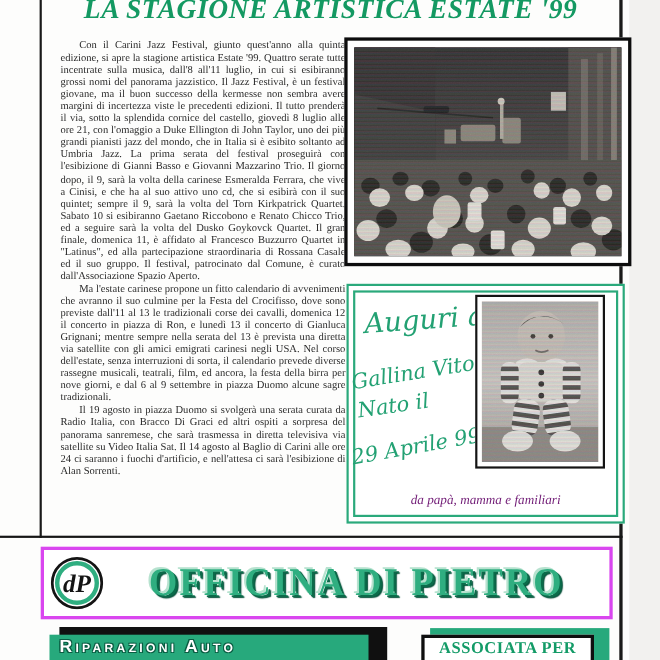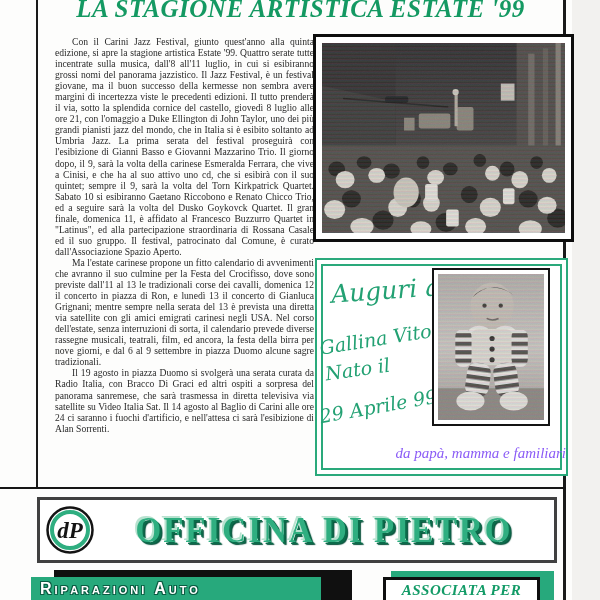--- a/index.html
+++ b/index.html
@@ -46,64 +46,64 @@
     position:absolute;left:315px;top:258px;width:249px;height:214px;
     border:2px solid #2aa97b;background:#fff;z-index:2;
   }
   .ann-inner{position:absolute;inset:4px;border:2px solid #2aa97b;}
   .script{position:absolute;color:#23a173;font-style:italic;font-family:"DejaVu Serif",serif;white-space:nowrap;}
   .ann-greeting{left:14px;top:16px;font-size:25px;transform:rotate(-4deg);}
   .ann-name{left:2px;top:68px;font-size:19px;transform:rotate(-9deg);}
   .ann-born{left:8px;top:98px;font-size:19px;transform:rotate(-8deg);}
   .ann-date{left:2px;top:135px;font-size:19px;transform:rotate(-10deg);}
   .ann-footer{
-    position:absolute;left:0;right:0;bottom:12px;text-align:right;
-    font-style:italic;font-size:15px;color:#8b5cf6;white-space:nowrap;
+    position:absolute;left:0;right:0;bottom:12px;text-align:center;
+    font-style:italic;font-size:12px;color:#701a75;white-space:nowrap;
   }
   .baby-photo{
     position:absolute;right:16px;top:8px;width:106px;height:146px;
     border:2px solid #141414;background:#fff;padding:4px;
   }
   .baby-inner{position:relative;width:100%;height:100%;overflow:hidden;background:#cfcac3;}
   .baby-inner svg{display:block;width:100%;height:100%;}
 
   
   .hr-line{position:absolute;left:0;top:487px;width:566px;height:2px;background:#161616;}
 
   
   .banner{
     position:absolute;left:37px;top:497px;width:514px;height:60px;
-    border:3px solid #404040;background:#fff;display:flex;align-items:center;z-index:2;
+    border:3px solid #d946ef;background:#fff;display:flex;align-items:center;z-index:2;
   }
   .dp-logo{flex:0 0 auto;margin-left:6px;width:48px;height:48px;}
   .officina{
     flex:1;text-align:center;font-weight:bold;font-size:33px;line-height:54px;
     letter-spacing:2px;color:#2fae80;white-space:nowrap;
     text-shadow:-2px -2px 0 #b7e2cf, 2px 2px 0 #0b6b4a, 3px 3px 1px #07503a;
     transform:scaleY(1.08);
   }
 
   
   .rip-shadow{position:absolute;left:54px;top:570px;width:298px;height:30px;background:#101010;}
   .rip-box{
-    position:absolute;left:31px;top:577px;width:290px;height:23px;background:#27a97c;
+    position:absolute;left:45px;top:577px;width:290px;height:23px;background:#27a97c;
     display:flex;align-items:center;z-index:2;
   }
   .rip-label{
     font-family:"Liberation Sans",sans-serif;font-weight:bold;font-variant:small-caps;
     font-size:16px;letter-spacing:3px;color:#ffffff;padding-left:9px;white-space:nowrap;
     text-shadow:1px 1px 0 #0a5c42,-1px -1px 0 #0a5c42,1px -1px 0 #0a5c42,-1px 1px 0 #0a5c42;
   }
   .assoc-shadow{position:absolute;left:391px;top:571px;width:163px;height:29px;background:#27a97c;}
   .assoc-box{
     position:absolute;left:383px;top:577px;width:151px;height:23px;background:#fff;
     border:3px solid #0f0f0f;display:flex;align-items:flex-start;justify-content:center;z-index:2;
   }
   .assoc-label{
-    font-style:italic;font-weight:bold;font-size:15px;color:#139b67;
+    font-weight:bold;font-size:15px;color:#139b67;
     letter-spacing:.5px;white-space:nowrap;margin-top:2px;
   }
 </style>
 </head>
 <body>
 
 <div class="page">
 
   <div class="rule rule-left"></div>
   <div class="scan-margin"></div>

